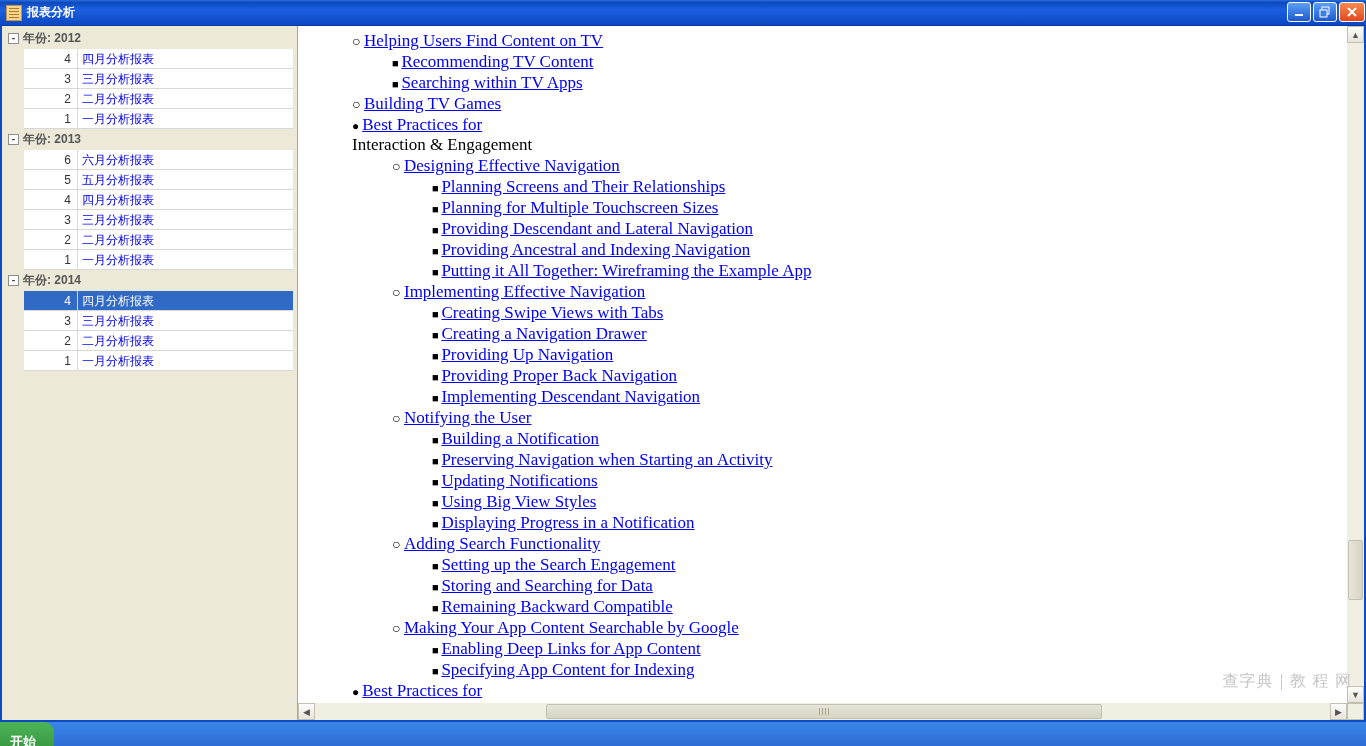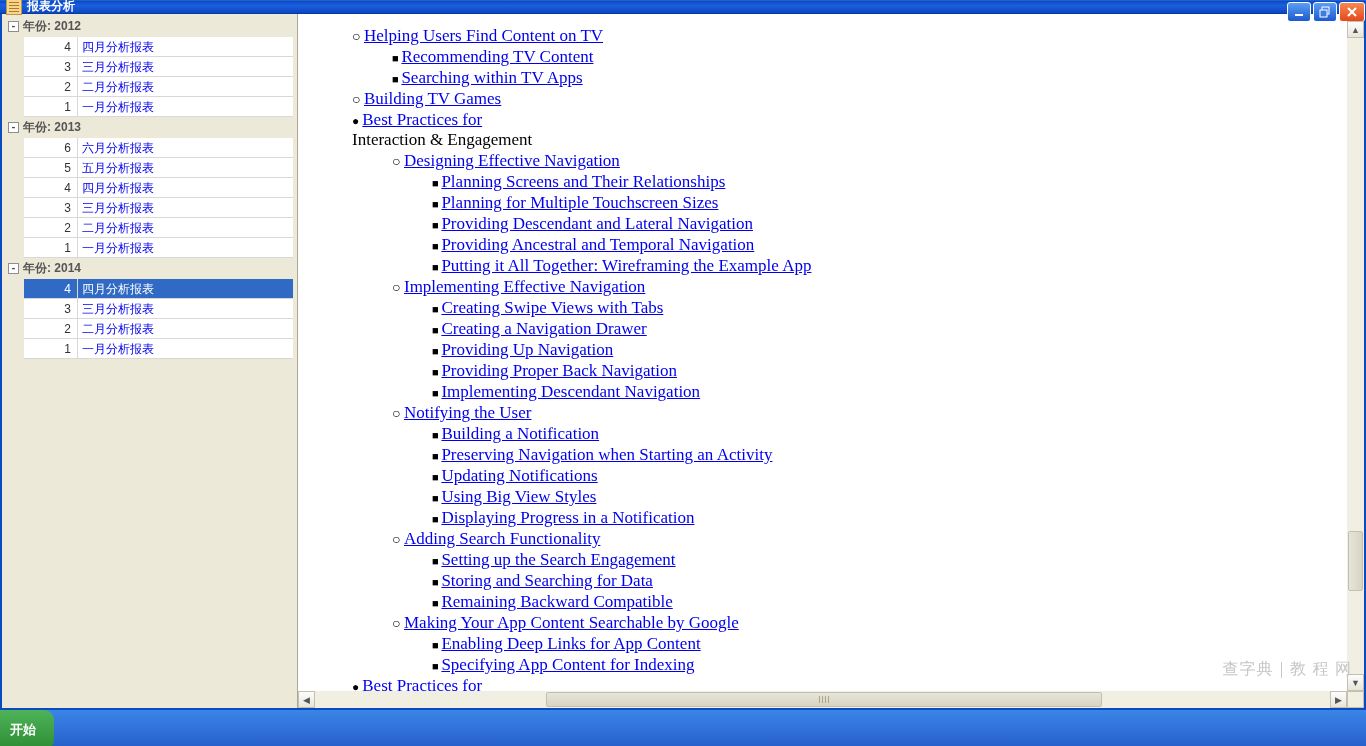--- a/index.html
+++ b/index.html
@@ -1,19 +1,19 @@
 <!DOCTYPE html>
 <html><head>
 <meta charset="utf-8">
 <style>
 * { box-sizing: border-box; margin: 0; padding: 0; }
 body { font-family: "Microsoft YaHei", SimSun, sans-serif; font-size: 12px; overflow: hidden; }
 
 .titlebar {
-  height: 14px;
+  height: 26px;
   background: linear-gradient(to bottom, #2b6cd8 0%, #0c4abf 10%, #1b5fe0 40%, #0b47c0 100%);
   display: flex; align-items: center; padding-left: 6px; color: white;
   border-bottom: 1px solid #0a3b9c;
 }
 .titlebar .app-icon {
   width: 16px; height: 16px; display: inline-block; margin-right: 5px;
   background: #f7d58a; border: 1px solid #c0954a; position: relative;
 }
 .titlebar .app-icon::before {
   content: ""; position: absolute; left: 2px; top: 2px; right: 2px; bottom: 2px;
@@ -51,21 +51,21 @@
 .report-idx {
   width: 54px; text-align: right; padding-right: 6px; border-right: 1px solid #d8d8d8;
   color: #333; line-height: 20px; background: #fff;
 }
 .report-link {
   flex: 1; color: #0000ee; padding-left: 4px; line-height: 20px;
 }
 .report-row.selected .report-idx { background: #316ac5; color: #fff; }
 .report-row.selected .report-link { background: #316ac5; color: #fff; }
 
-.content-wrap { flex: 1; position: relative; background: #fff; margin-top: 7px; }
+.content-wrap { flex: 1; position: relative; background: #fff; }
 .content {
   position: absolute; inset: 0; overflow: auto; background: #fff;
   font-family: "Times New Roman", serif; font-size: 17px; color: #000;
   padding: 4px 14px 14px 14px;
 }
 .content a { color: #0000ee; text-decoration: underline; cursor: pointer; }
 .content ul { list-style: none; padding-left: 40px; }
 .content ul.lvl-circle > li::before { content: "○ "; font-size: 14px; color: #000; }
 .content ul.lvl-square > li::before { content: "■ "; font-size: 11px; color: #000; }
 .content ul.lvl-bullet > li::before { content: "● "; font-size: 12px; color: #000; }
@@ -223,21 +223,21 @@
               <li><a>Searching within TV Apps</a></li>
             </ul></li>
           <li><a>Building TV Games</a></li>
         </ul>
         <ul class="lvl-bullet">
           <li><a>Best Practices for</a><br><span class="plain-sub">Interaction &amp; Engagement</span><ul class="lvl-circle">
               <li><a>Designing Effective Navigation</a><ul class="lvl-square">
                   <li><a>Planning Screens and Their Relationships</a></li>
                   <li><a>Planning for Multiple Touchscreen Sizes</a></li>
                   <li><a>Providing Descendant and Lateral Navigation</a></li>
-                  <li><a>Providing Ancestral and Temporal Navigation</a></li>
+                  <li><a>Providing Ancestral and Indexing Navigation</a></li>
                   <li><a>Putting it All Together: Wireframing the Example App</a></li>
                 </ul></li>
               <li><a>Implementing Effective Navigation</a><ul class="lvl-square">
                   <li><a>Creating Swipe Views with Tabs</a></li>
                   <li><a>Creating a Navigation Drawer</a></li>
                   <li><a>Providing Up Navigation</a></li>
                   <li><a>Providing Proper Back Navigation</a></li>
                   <li><a>Implementing Descendant Navigation</a></li>
                 </ul></li>
               <li><a>Notifying the User</a><ul class="lvl-square">

